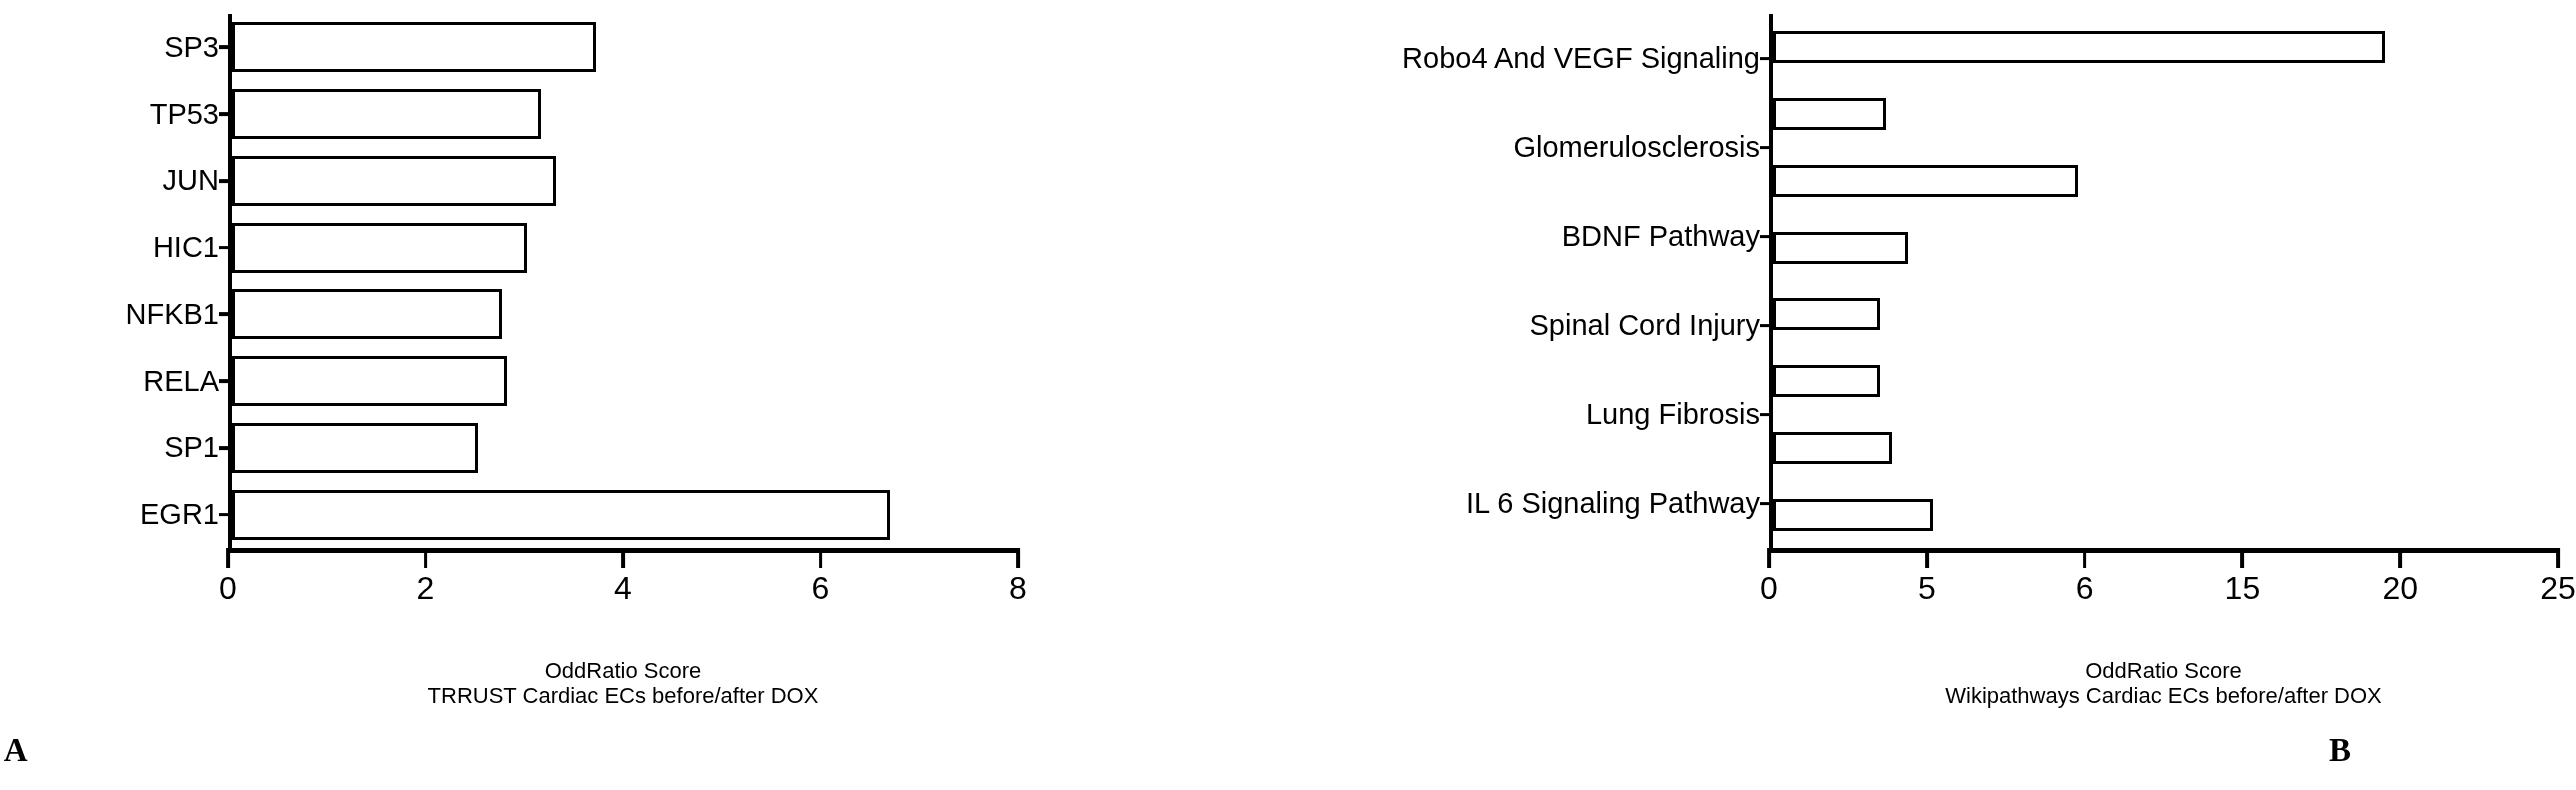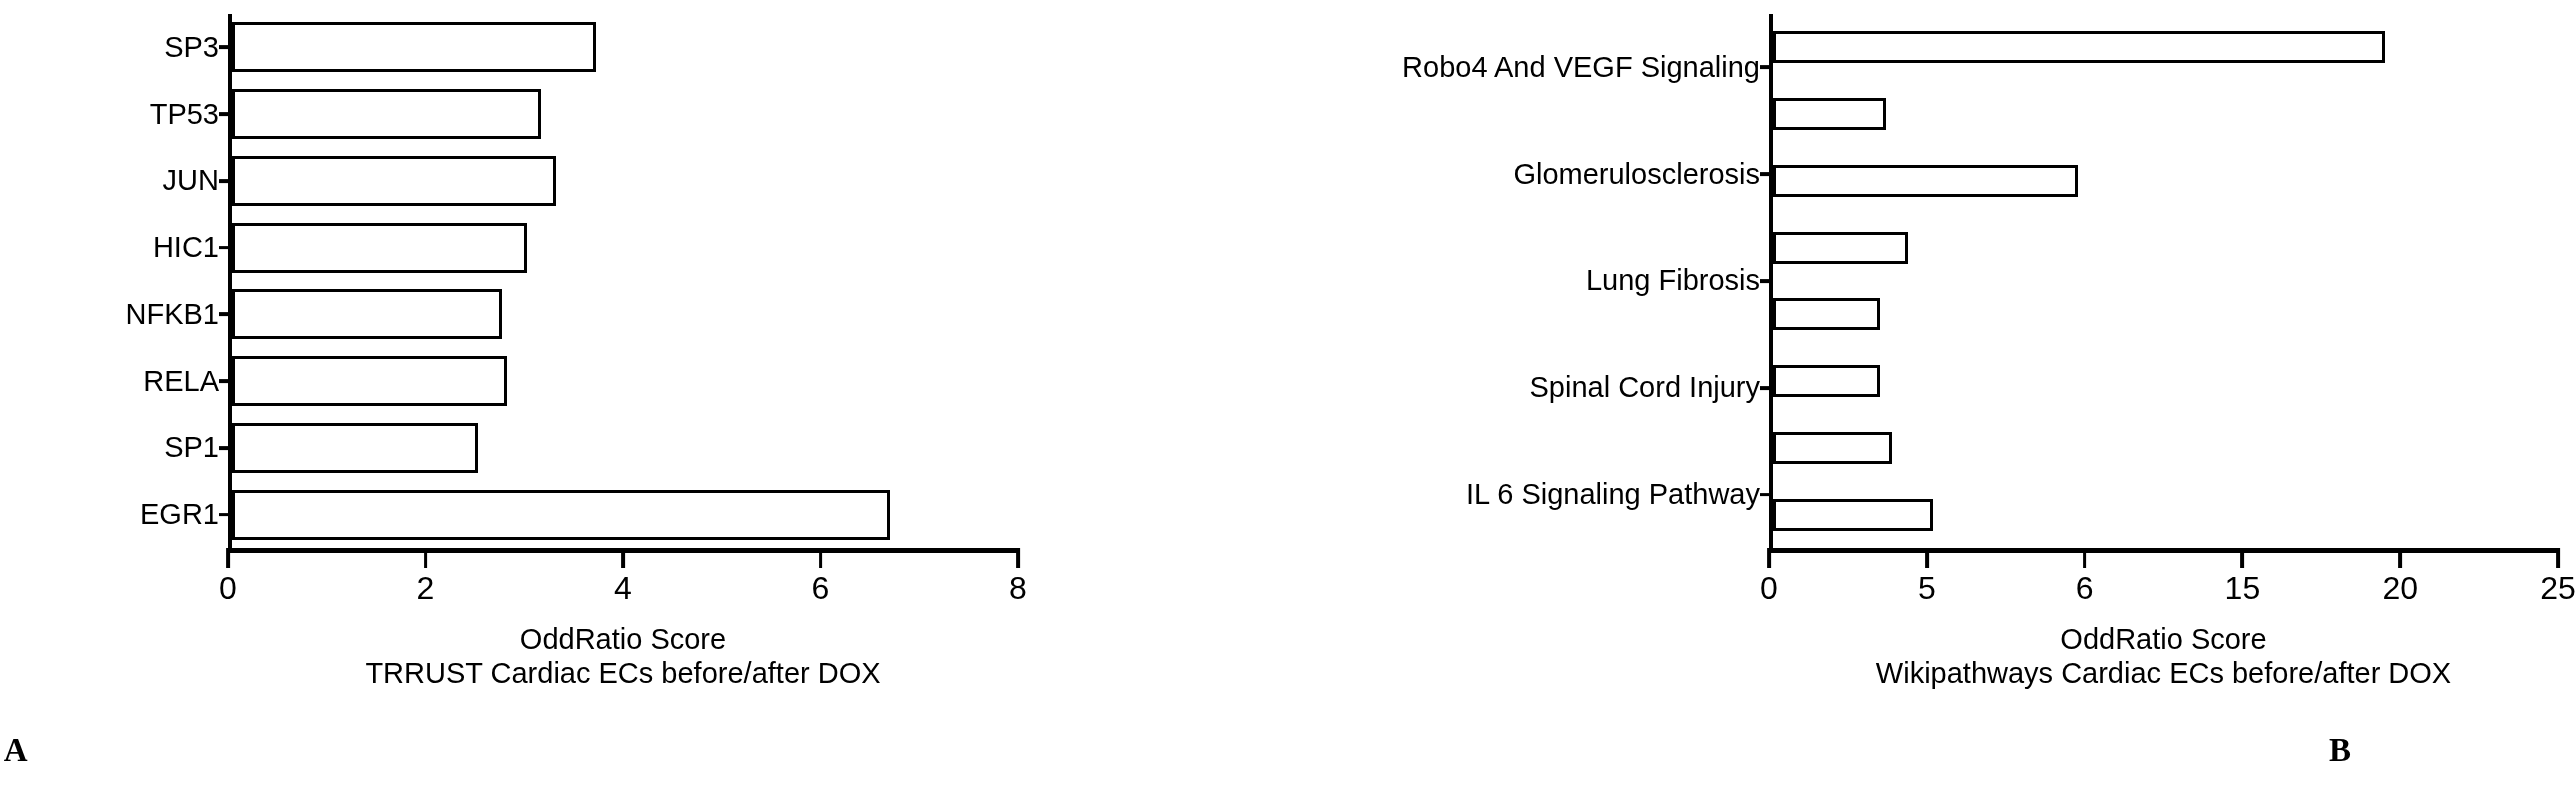--- a/index.html
+++ b/index.html
@@ -130,23 +130,23 @@
     white-space: nowrap;
   }
 
   .axis-wrap {
     grid-column: 2;
     position: relative;
   }
 
   .axis-caption {
     grid-column: 2;
-    margin-top: 69px;
+    margin-top: 105px;
     text-align: center;
-    font-size: 29px;
+    font-size: 22px;
     line-height: 1.18;
     white-space: nowrap;
   }
   .axis-caption .ln { display: block; }
 
   .panel-letter {
     position: absolute;
     font-size: 33px;
     font-weight: bold;
     font-family: "Liberation Serif", serif;
@@ -228,22 +228,23 @@
     <div class="panel-letter letter-a">A</div>
   </div>
 
   <div class="panel panel-b">
 
     <div class="chart chart-b">
 
       <div class="cat-labels cat-labels-b">
           <div class="cat-label">Robo4 And VEGF Signaling</div>
           <div class="cat-label">Glomerulosclerosis</div>
+          <div class="cat-label">BDNF Pathway</div>
+          <div class="cat-label">Spinal Cord Injury</div>
           <div class="cat-label">Lung Fibrosis</div>
-          <div class="cat-label">Spinal Cord Injury</div>
           <div class="cat-label">IL 6 Signaling Pathway</div>
         </div>
 
       <div class="axis-wrap">
         <div class="plot-area plot-b">
           <div class="bars">
               <div class="bar-row">
                 <div class="bar bar-b" title="Robo4 And VEGF Signaling: 19.5" style="width: 78%;"></div>
               </div>
               <div class="bar-row">

